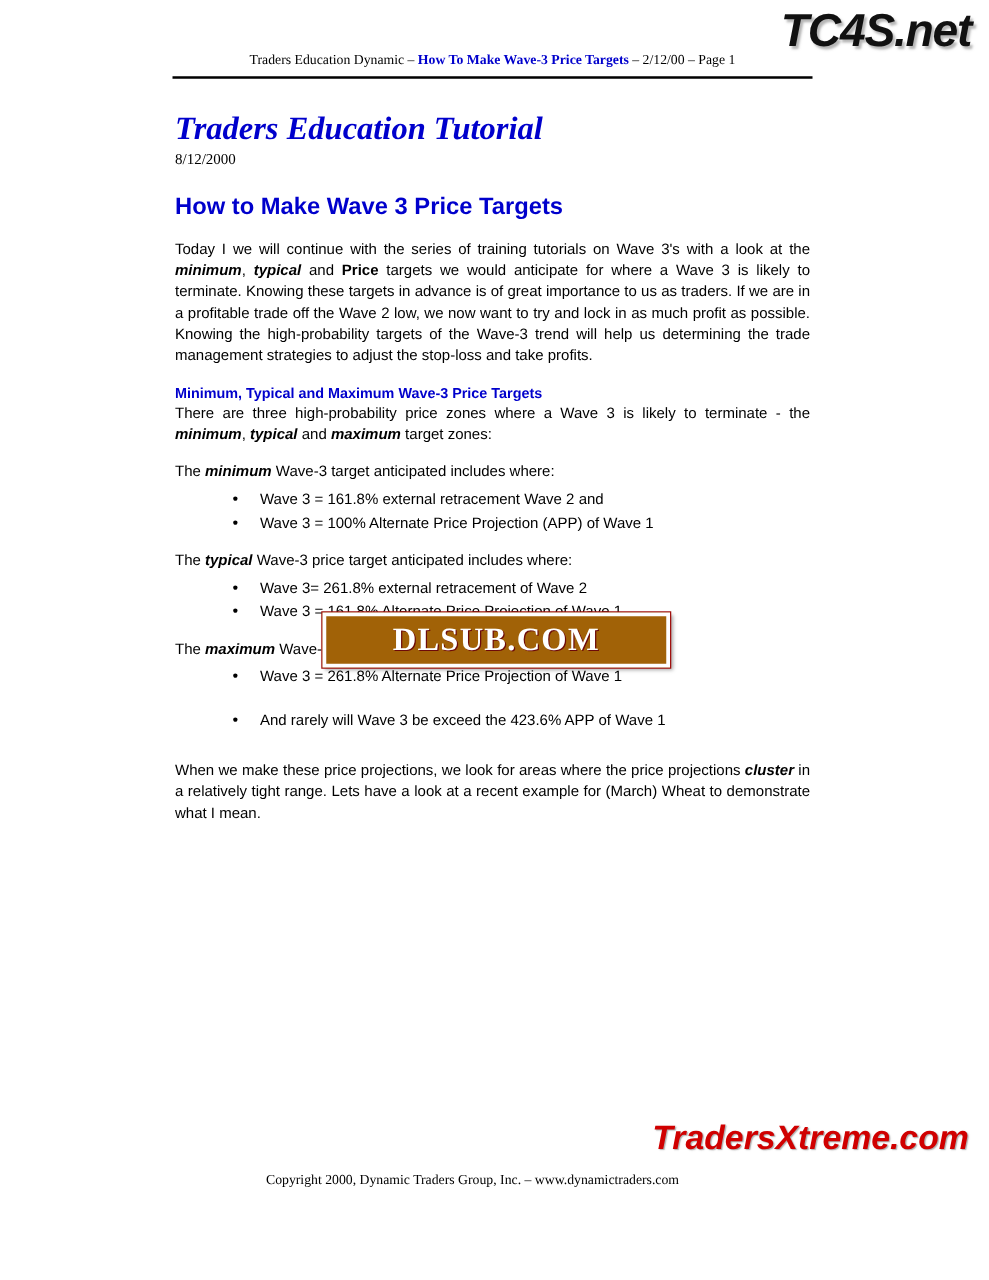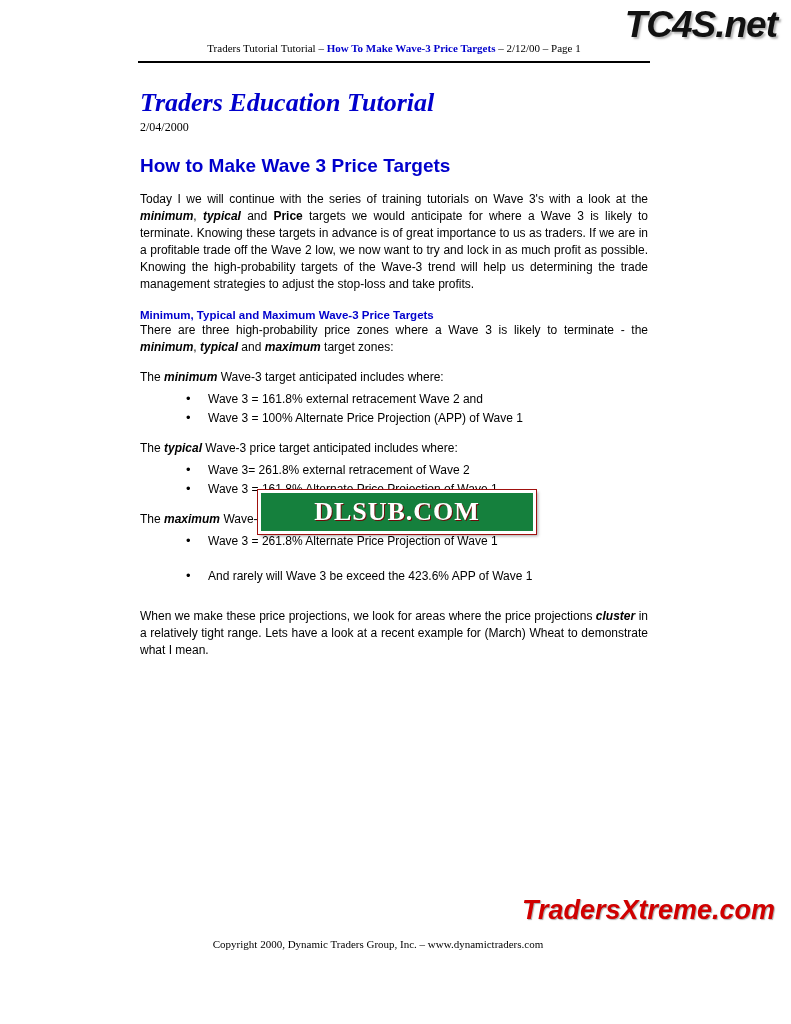--- a/index.html
+++ b/index.html
@@ -45,21 +45,21 @@
     color: #d00000;
     letter-spacing: 0px;
     text-shadow: 1px 1px 1px rgba(90,90,90,0.5);
   }
   .wm-center {
     position: absolute;
     left: 258px;
     top: 490px;
     width: 272px;
     height: 38px;
-    background: #15803d;
+    background: #a16207;
     border: 3px solid #ffffff;
     box-shadow: 0 0 0 1px #a0100e, 2px 2px 3px rgba(0,0,0,0.35);
     display: flex;
     align-items: center;
     justify-content: center;
   }
   .wm-center span {
     font-family: "Liberation Serif", serif;
     font-size: 26px;
     font-weight: bold;
@@ -179,27 +179,27 @@
   }
 </style>
 </head>
 <body>
 
 <div class="page">
 
   <div class="wm-top">TC4S.net</div>
 
   <div class="hdr">
-    <span>Traders Tutorial Tutorial – </span><span class="bluebold">How To Make Wave-3 Price Targets</span><span> – 2/12/00 – Page 1</span>
+    <span>Traders Education Dynamic – </span><span class="bluebold">How To Make Wave-3 Price Targets</span><span> – 2/12/00 – Page 1</span>
   </div>
   <div class="hdr-rule"></div>
 
   <div class="content">
     <h1 class="doc-title">Traders Education Tutorial</h1>
-    <div class="doc-date">2/04/2000</div>
+    <div class="doc-date">8/12/2000</div>
 
     <h2 class="section-title">How to Make Wave 3 Price Targets</h2>
 
     <p class="body">Today I we will continue with the series of training tutorials on Wave 3's with a look at the <i>minimum</i>, <i>typical</i> and <b>Price</b> targets we would anticipate for where a Wave 3 is likely to terminate. Knowing these targets in advance is of great importance to us as traders. If we are in a profitable trade off the Wave 2 low, we now want to try and lock in as much profit as possible. Knowing the high-probability targets of the Wave-3 trend will help us determining the trade management strategies to adjust the stop-loss and take profits.</p>
 
     <h3 class="sub-title">Minimum, Typical and Maximum Wave-3 Price Targets</h3>
     <p class="body">There are three high-probability price zones where a Wave 3 is likely to terminate - the <i>minimum</i>, <i>typical</i> and <i>maximum</i> target zones:</p>
 
     <p class="body tight">The <i>minimum</i> Wave-3 target anticipated includes where:</p>
     <ul class="bullets">

